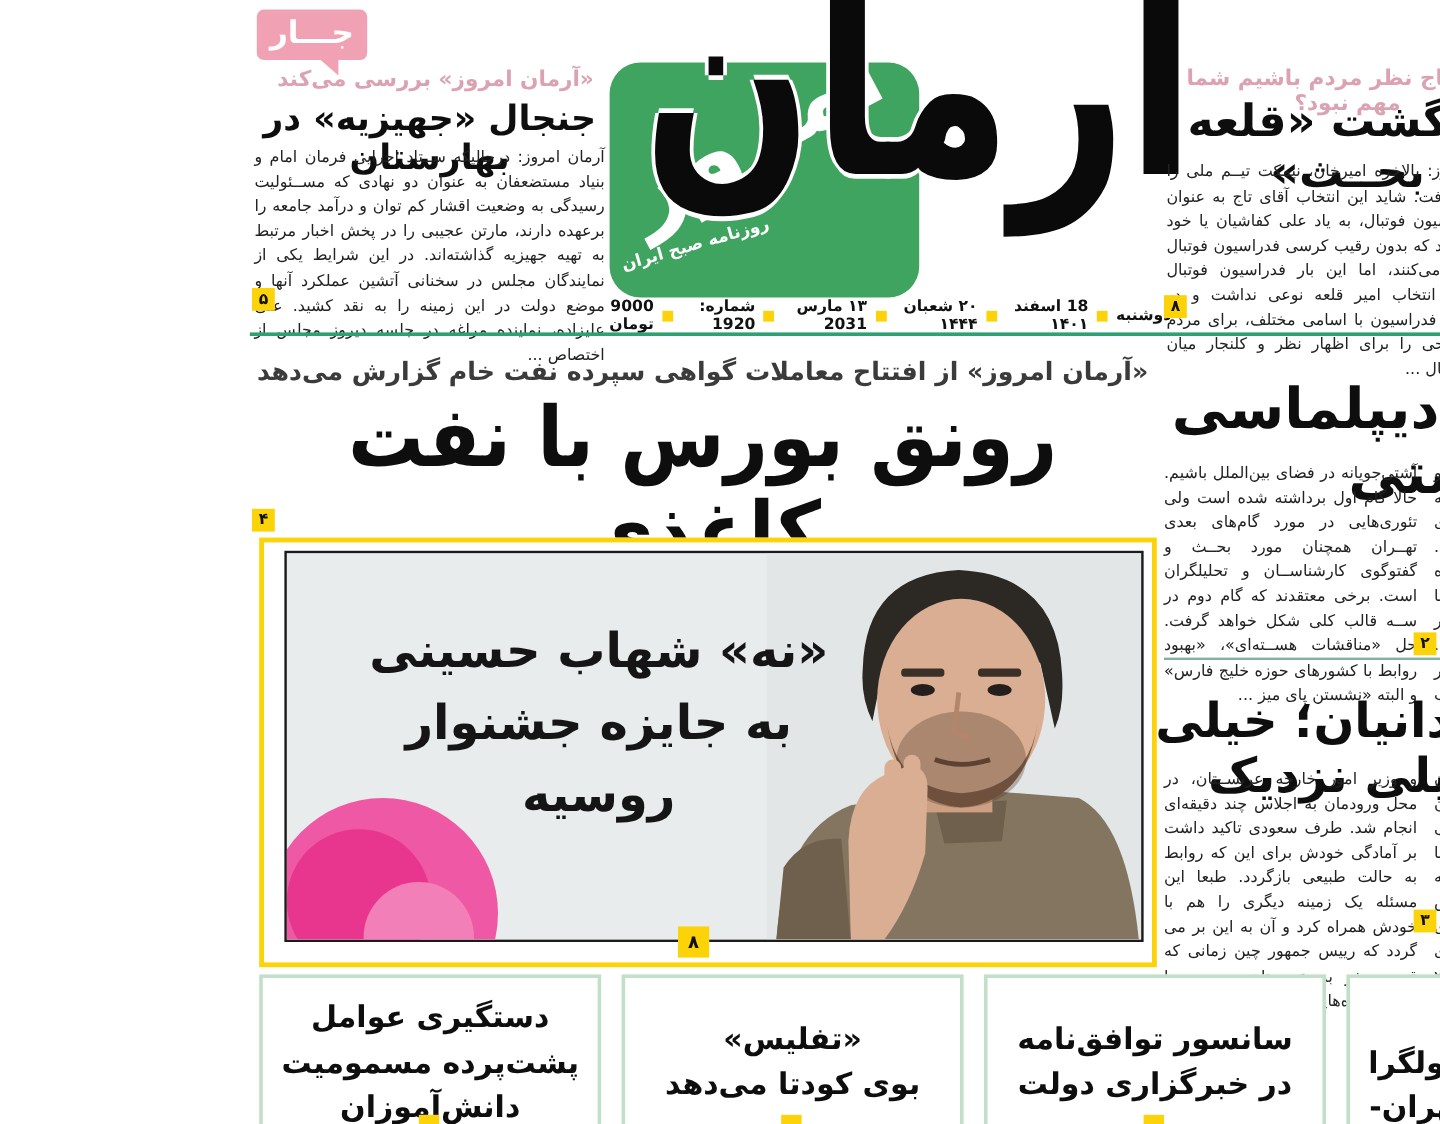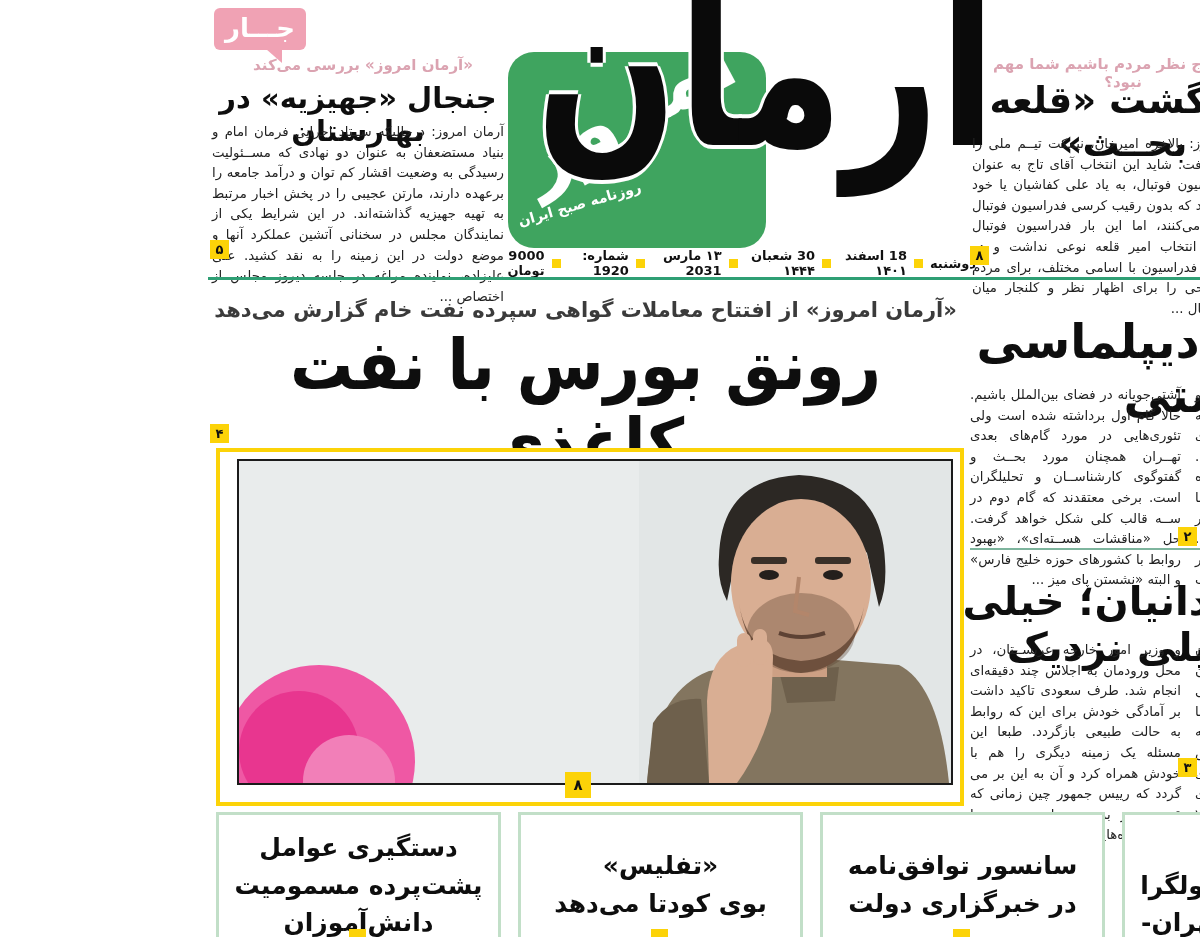--- a/index.html
+++ b/index.html
@@ -1,21 +1,21 @@
 <!DOCTYPE html>
 <html lang="fa" dir="rtl"><head>
 <meta charset="utf-8">
 <style>
   html,body{margin:0;padding:0;background:#fff;}
   .page{position:relative;width:992px;height:937px;background:#ffffff;overflow:hidden;
         direction:rtl;font-family:"DejaVu Sans",sans-serif;color:#1c1c1c;}
   .abs{position:absolute;}
   .center{text-align:center;}
   .headline{font-weight:bold;color:#0e0e0e;line-height:1.15;}
-  .kicker-pink{color:#dba3b1;font-weight:bold;font-size:15px;}
+  .kicker-pink{color:#dba3b1;font-weight:bold;font-size:18px;}
   .kicker-gray{color:#8a8a8a;font-weight:bold;font-size:15px;}
   .bodytext{font-size:13.3px;line-height:1.55;text-align:justify;text-align-last:right;color:#222;}
   .cols{display:flex;gap:14px;}
   .cols>div{flex:1;}
   .chip{position:absolute;width:19px;height:19px;background:#fcd308;color:#111;
         font-size:13px;font-weight:bold;display:flex;align-items:center;justify-content:center;z-index:6;}
   .rule-teal{background:#2f9f74;}
   .rule-gray{background:#7db49d;}
   
   .jar{left:6px;top:8px;width:92px;height:42px;background:#f0a2b4;border-radius:6px;
@@ -65,21 +65,21 @@
   <div class="abs green-box"></div>
   <div class="abs emrooz">امروز</div>
   <div class="abs tagline">روزنامه صبح ایران</div>
   <div class="abs arman-title">آرمان</div>
 
   <div class="abs dateline">
     <span>دوشنبه</span>
     <span class="sq"></span>
     <span>18 اسفند ۱۴۰۱</span>
     <span class="sq"></span>
-    <span>30 شعبان ۱۴۴۴</span>
+    <span>۲۰ شعبان ۱۴۴۴</span>
     <span class="sq"></span>
     <span>۱۳ مارس 2031</span>
     <span class="sq"></span>
     <span>شماره: 1920</span>
     <span class="sq"></span>
     <span>9000 تومان</span>
   </div>
 
   <div class="abs kicker-pink center" style="left:775px;top:55px;width:280px;">آقای تاج نظر مردم باشیم شما مهم نبود؟</div>
   <div class="abs headline center" style="left:765px;top:80px;width:300px;font-size:37px;">بازگشت «قلعه بحــث»</div>
@@ -146,20 +146,22 @@
 
         <path d="M560 116 L556 150 L570 154" fill="none" stroke="#b3866b" stroke-width="4"></path>
         <path d="M540 172 Q562 180 586 172" fill="none" stroke="#5d4234" stroke-width="4"></path>
 
         <path d="M470 322 L468 240 Q470 196 500 184 L516 178 Q534 176 534 196 L532 250 Q520 292 498 322 Z" fill="#d9ae93"></path>
         <rect x="498" y="172" width="14" height="34" rx="7" fill="#d9ae93"></rect>
         <rect x="514" y="168" width="14" height="36" rx="7" fill="#d9ae93"></rect>
 
         <path d="M408 322 L414 262 Q430 236 462 238 L470 322 Z" fill="#6e604c"></path>
       </svg>
+      <div class="abs photo-caption">«نه» شهاب حسینی
+به جایزه جشنوار روسیه</div>
     </div>
   </div>
   <div class="chip" style="left:357px;top:772px;width:26px;height:26px;font-size:15px;">۸</div>
 
   <div class="abs headline center" style="left:762px;top:315px;width:436px;font-size:47px;">گام دوم دیپلماسی آشتی</div>
   <div class="abs cols" style="left:762px;top:385px;width:436px;">
     <div class="bodytext">آرمان امــروز: بعد از توافق ایران و عربســتان که با میانجیگری چین به امضا رسید، نقش جدیدی را برای ایران در مناسبات بین‌المللی آغاز کرد. در ادامه باید به این موضوع اشــاره کنیم که تهران با «دیپلماسی آشتی» با ریاض بر سر یک میز نشست و در نهایت به بن‌بست ۷ ساله پایان دادند. پس از این توافقنامه باید منتظر تحرکات دیگر ایران در چارچوب دیپلماسی</div>
     <div class="bodytext">آشتی‌جویانه در فضای بین‌الملل باشیم. حالا گام اول برداشته شده است ولی تئوری‌هایی در مورد گام‌های بعدی تهــران همچنان مورد بحــث و گفتوگوی کارشناســان و تحلیلگران است. برخی معتقدند که گام دوم در ســه قالب کلی شکل خواهد گرفت. حل «مناقشات هســته‌ای»، «بهبود روابط با کشورهای حوزه خلیج فارس» و البته «نشستن پای میز ...</div>
   </div>
   <div class="chip" style="left:970px;top:527px;">۲</div>

